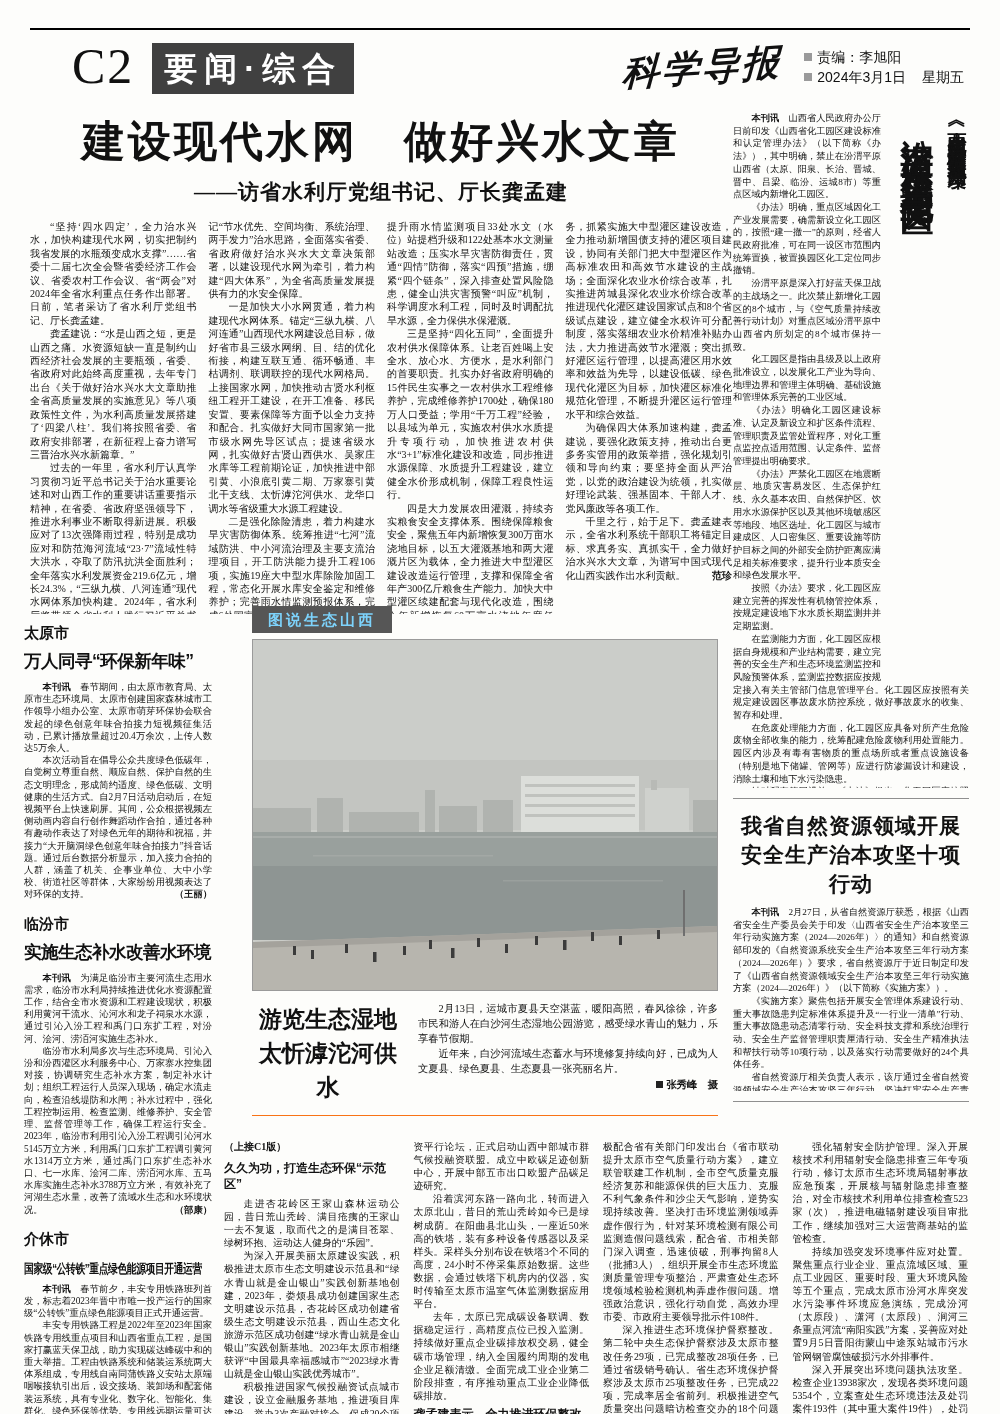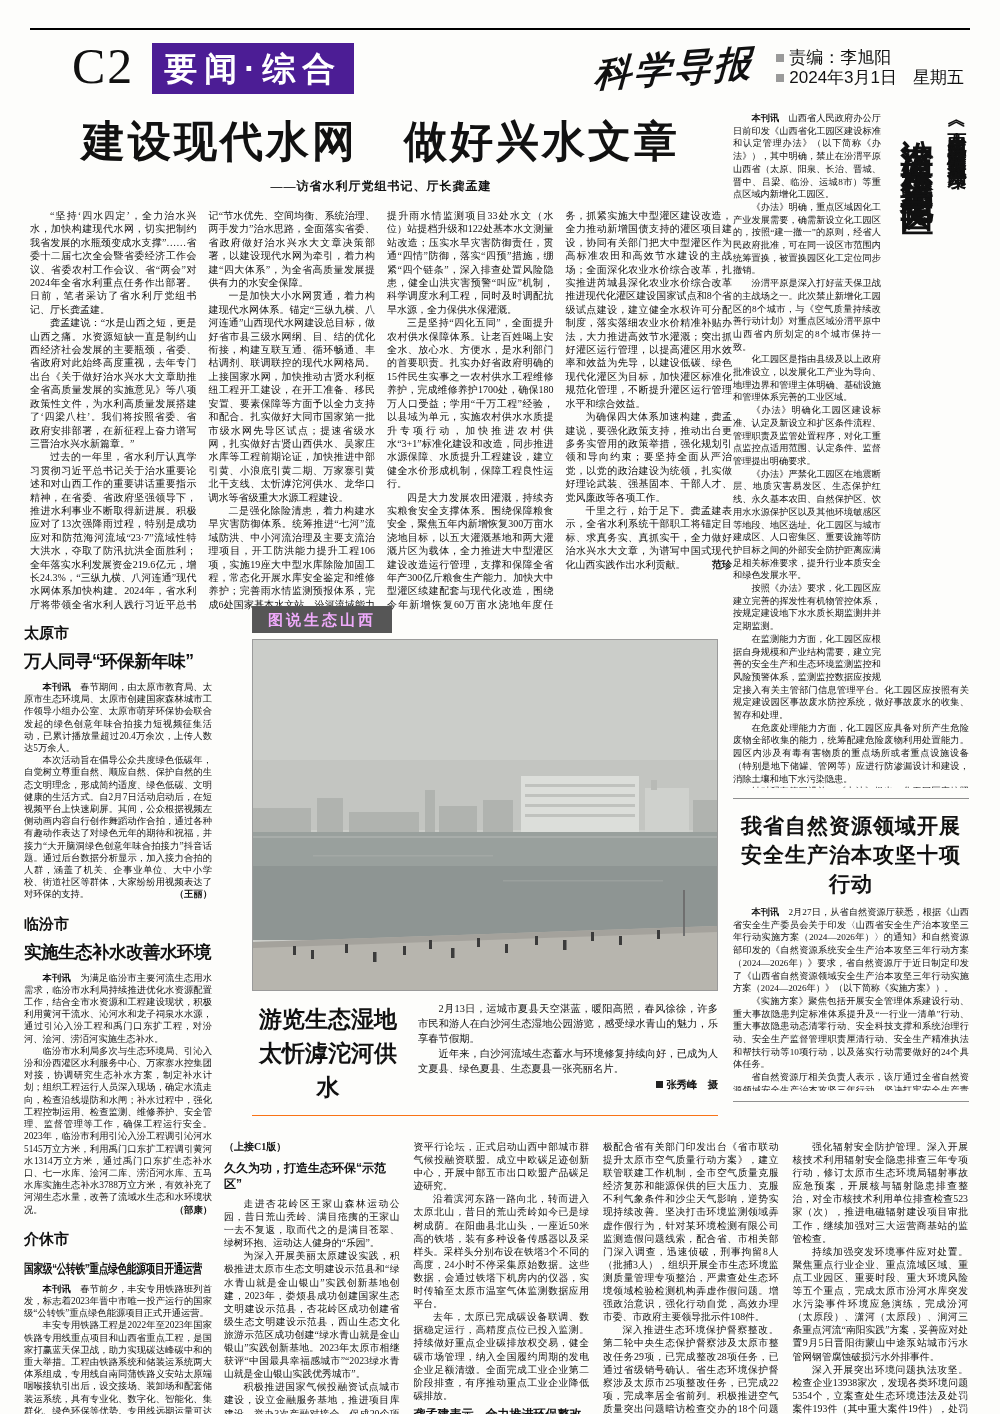--- a/index.html
+++ b/index.html
@@ -5,42 +5,42 @@
   html,body{margin:0;padding:0;}
   body{
     width:1000px;height:1414px;position:relative;background:#fdfdfb;
     font-family:"Liberation Serif","DejaVu Serif",serif;color:#111;
     overflow:hidden;
   }
   [data-name]{box-sizing:border-box;}
   
   .header{position:absolute;left:30px;top:28px;width:940px;}
   .header-rule{border-top:2px solid #000;width:100%;margin-bottom:8px;}
-  .header-row{display:flex;align-items:flex-end;}
+  .header-row{display:flex;align-items:center;}
   .page-no{font-size:50px;line-height:56px;font-weight:400;letter-spacing:2px;padding-left:42px;}
   .section-badge{
-    margin-left:18px;margin-top:4px;background:#4c1d95;color:#fff;
+    margin-left:18px;margin-top:4px;background:#404040;color:#fff;
     font-family:"Liberation Sans","DejaVu Sans",sans-serif;font-weight:bold;
     font-size:33px;line-height:33px;padding:9px 12px;letter-spacing:7px;
   }
   .header-right{margin-left:auto;display:flex;align-items:flex-start;padding-right:6px;}
   .masthead{
     font-size:37px;font-weight:bold;font-style:italic;transform:rotate(-4deg) skewX(-6deg);
     letter-spacing:3px;margin-right:22px;margin-top:4px;
   }
-  .pub-info{font-size:17px;line-height:20px;margin-top:8px;font-family:"Liberation Sans","DejaVu Sans",sans-serif;}
+  .pub-info{font-size:14px;line-height:20px;margin-top:8px;font-family:"Liberation Sans","DejaVu Sans",sans-serif;}
   .sq{display:inline-block;width:8px;height:8px;background:#9a9a9a;margin-right:5px;vertical-align:1px;}
   .wd{margin-left:16px;}
   
   .main-article{position:absolute;left:30px;top:112px;width:702px;height:502px;overflow:hidden;}
   .main-headline{
     font-family:"Liberation Sans","DejaVu Sans",sans-serif;font-weight:700;
     font-size:43px;line-height:50px;text-align:center;letter-spacing:3px;margin:4px 0 0;
   }
-  .main-subtitle{font-size:12px;font-weight:bold;text-align:center;margin:12px 0 0;letter-spacing:1px;}
+  .main-subtitle{font-size:21px;font-weight:bold;text-align:center;margin:12px 0 0;letter-spacing:1px;}
   .main-body{margin-top:14px;height:404px;overflow:hidden;column-count:4;column-gap:12px;}
   .para{margin:0;text-indent:2em;text-align:justify;}
   .main-body .para{font-size:10px;line-height:13.4px;}
   .lead{font-weight:bold;}
   .byline{float:right;font-weight:bold;padding-left:6px;}
   
   .right-rail{position:absolute;left:733px;top:112px;width:236px;}
   .fenwei{height:676px;overflow:hidden;position:relative;}
   .vblock{
     float:right;width:78px;height:552px;margin:2px 0 8px 10px;
@@ -66,21 +66,21 @@
     font-family:"Liberation Sans","DejaVu Sans",sans-serif;font-weight:900;
     font-size:17.5px;line-height:24px;letter-spacing:-0.5px;margin:0 0 8px;
   }
   .city-headline.narrow{height:22px;margin-bottom:6px;}
   .city-headline.narrow span{display:inline-block;white-space:nowrap;font-size:13px;transform:scaleX(0.75);transform-origin:left center;}
   .city-body .para{font-size:9.3px;line-height:12.2px;}
   .city-section{margin-bottom:14px;}
   
   .photo-block{position:absolute;left:252px;top:606px;width:466px;}
   .photo-label{
-    display:inline-block;background:#565656;color:#f0abfc;
+    display:inline-block;background:#565656;color:#7dd3fc;
     font-family:"Liberation Sans","DejaVu Sans",sans-serif;font-weight:bold;
     font-size:15px;line-height:15px;padding:6px 16px;letter-spacing:3px;
   }
   .photo-frame{margin-top:6px;border:1px solid #9a9a9a;line-height:0;}
   .caption{display:flex;gap:14px;margin-top:10px;padding-bottom:10px;border-bottom:1px solid #f97316;}
   .caption-title{width:152px;flex:none;text-align:center;font-weight:900;font-size:23px;line-height:34px;padding-top:2px;}
   .caption-text{flex:1;}
   .caption-text .para{font-size:10.3px;line-height:15px;}
   .photo-credit{text-align:right;font-weight:bold;font-size:10.3px;margin-top:2px;}
   .credit-sq{display:inline-block;width:7px;height:7px;background:#222;margin-right:4px;}

